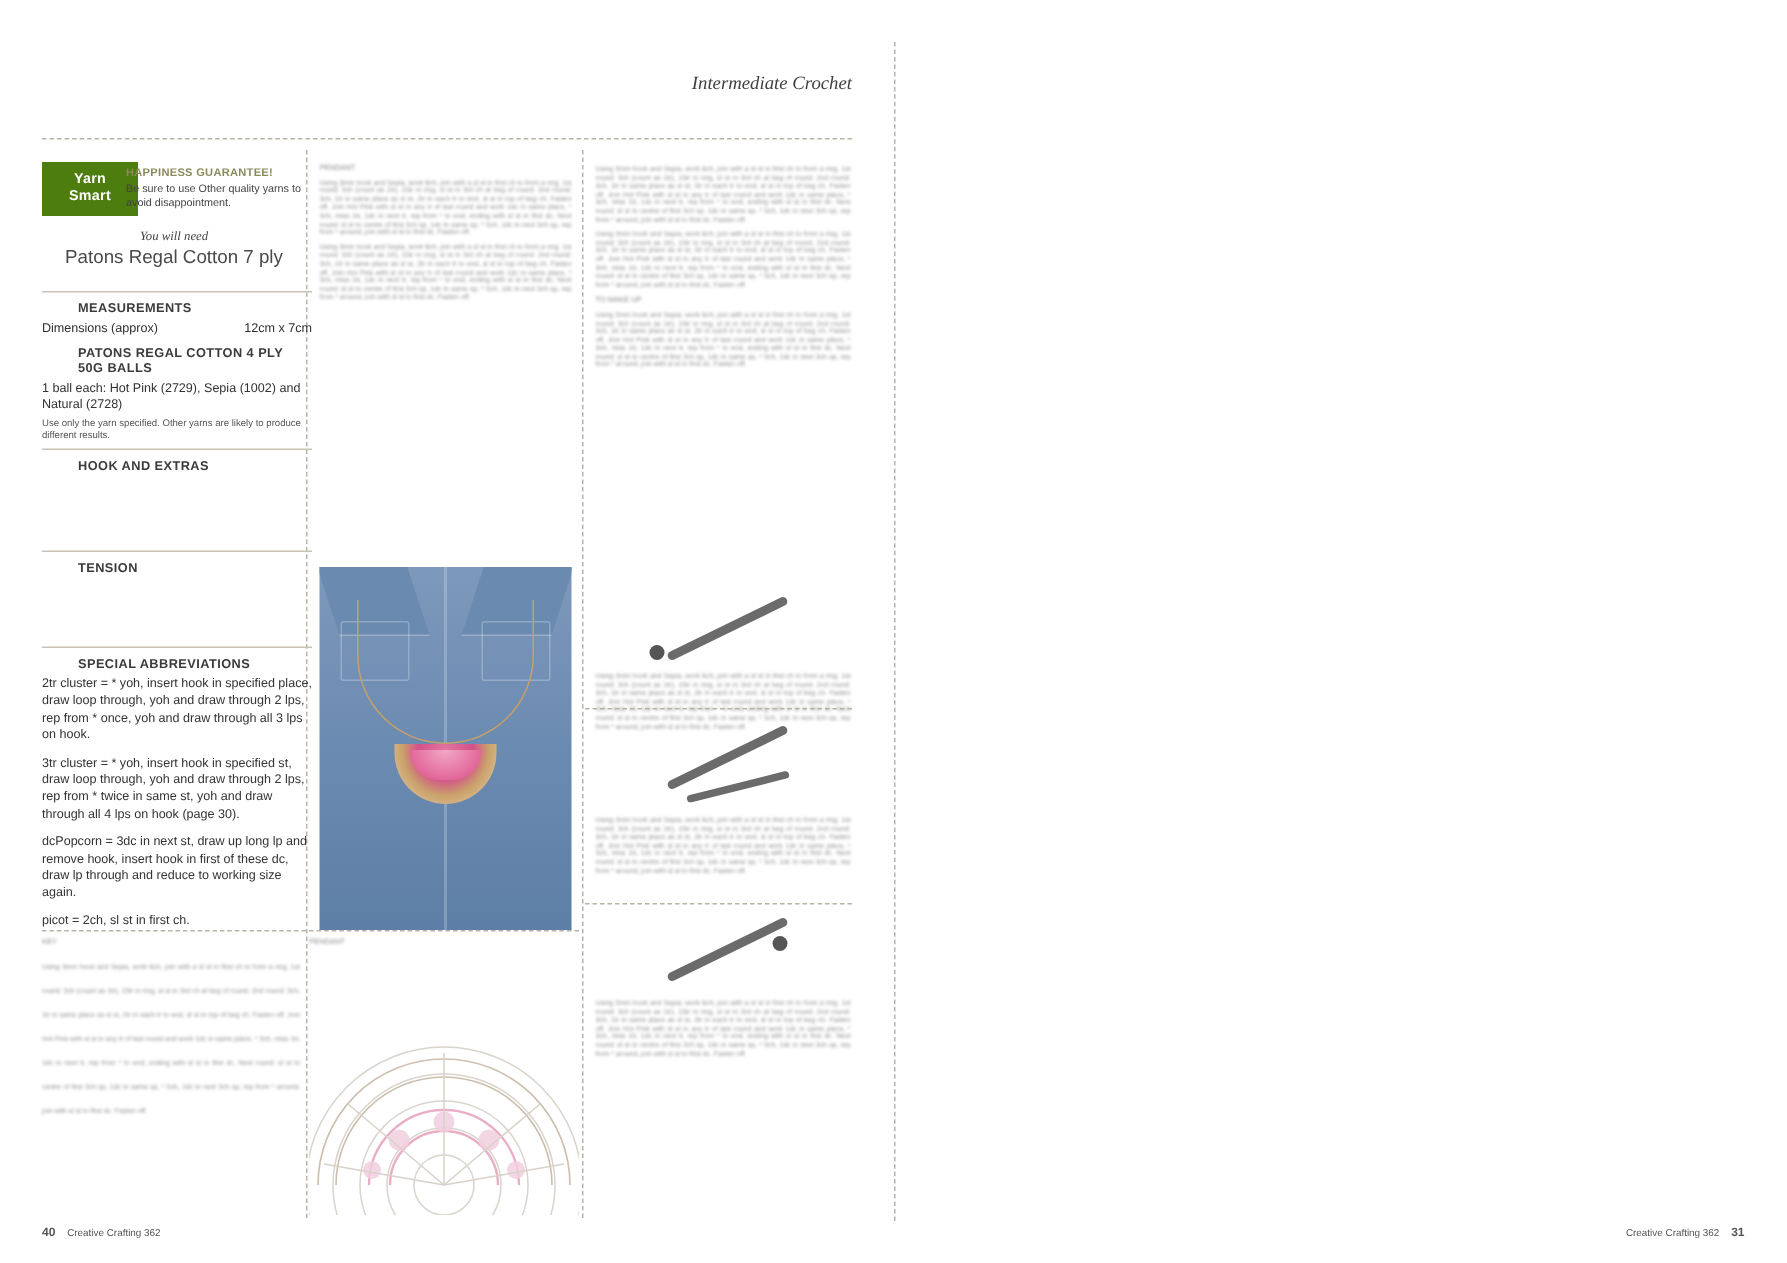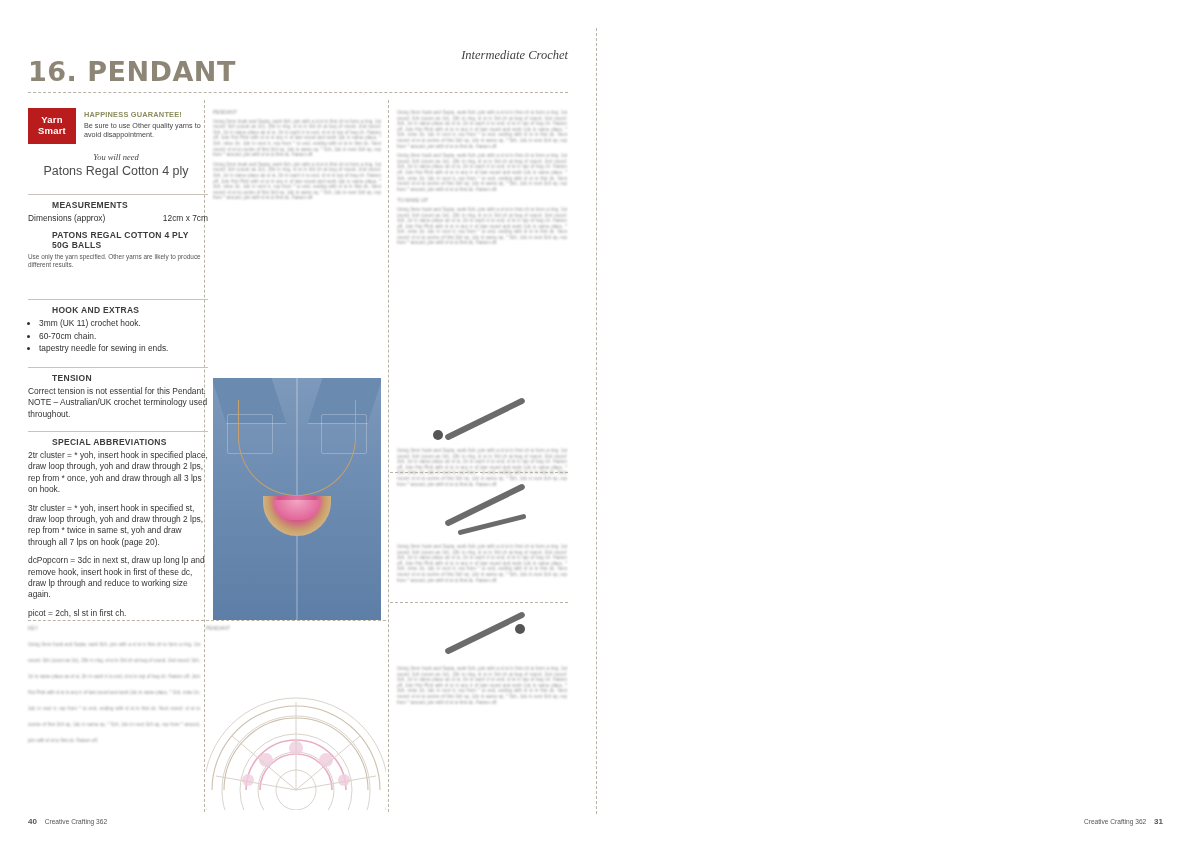--- a/index.html
+++ b/index.html
@@ -43,21 +43,21 @@
   #title-left { position:absolute; left:28px; top:38px; }
   #chapter-type {
     position:absolute; right:28px; top:48px;
     font-family:"Liberation Serif", serif;
     font-style:italic; font-size:12.5px; color:#3f3f3f;
   }
 
   
   #yarn-smart {
     position:absolute; left:28px; top:108px;
-    width:48px; height:36px; background:#b91c1c;
+    width:64px; height:36px; background:#4d7c0f;
     color:#fff; text-align:center;
     font-size:9.5px; font-weight:bold; line-height:11px;
     padding-top:6px; letter-spacing:.2px;
   }
   #happiness { position:absolute; left:84px; top:110px; width:120px; }
   #happiness .hd { font-size:7.4px; font-weight:bold; color:#8a8c5c; letter-spacing:.2px; }
   #happiness .tx { font-size:7.2px; line-height:9px; color:#444; margin-top:2px; }
 
   #youneed {
     position:absolute; left:28px; top:152px; width:176px; text-align:center;
@@ -156,75 +156,69 @@
 
   .pgnum { font-size:8px; font-weight:bold; }
 </style>
 </head>
 <body>
 
 <div class="page">
 
   <div id="left-page">
 
-    <h1 id="title-left" class="h1">16. PENDANT</h1>
     <div id="chapter-type">Intermediate Crochet</div>
 
     <div class="hdash" style="left:28px; top:92px; width:540px;"></div>
 
     <div class="vdash" style="left:204px; top:100px; bottom:30px;"></div>
     <div class="vdash" style="left:388px; top:100px; bottom:30px;"></div>
 
     <div id="yarn-smart">
       <div>Yarn</div>
       <div>Smart</div>
     </div>
     <div id="happiness">
       <div class="hd">HAPPINESS GUARANTEE!</div>
       <div class="tx">Be sure to use Other quality yarns to avoid disappointment.</div>
     </div>
 
     <div id="youneed">
       <div class="yn">You will need</div>
-      <div class="yarn">Patons Regal Cotton 4 ply</div>
+      <div class="yarn">Patons Regal Cotton 7 ply</div>
     </div>
 
     <div class="colleft" style="top:188px;">
       <div class="rule"></div>
       <div class="subhead">MEASUREMENTS</div>
       <div class="meas-row">
         <span>Dimensions (approx)</span>
         <span>12cm x 7cm</span>
       </div>
       <div class="subhead" style="margin-top:7px;">PATONS REGAL COTTON 4 PLY 50g balls</div>
+      <div class="body">1 ball each: Hot Pink (2729), Sepia (1002) and Natural (2728)</div>
       <div class="tiny" style="margin-top:3px;">Use only the yarn specified. Other yarns are likely to produce different results.</div>
     </div>
 
     <div class="colleft" style="top:293px;">
       <div class="rule"></div>
       <div class="subhead">HOOK AND EXTRAS</div>
-      <ul class="b">
-        <li>3mm (UK 11) crochet hook.</li>
-        <li>60-70cm chain.</li>
-        <li>tapestry needle for sewing in ends.</li>
-      </ul>
     </div>
 
     <div class="colleft" style="top:361px;">
       <div class="rule"></div>
       <div class="subhead">TENSION</div>
-      <div class="body">Correct tension is not essential for this Pendant. NOTE – Australian/UK crochet terminology used throughout.</div>
     </div>
 
     <div class="colleft" style="top:425px;">
       <div class="rule"></div>
       <div class="subhead">SPECIAL ABBREVIATIONS</div>
       <div class="body">
         <p>2tr cluster = * yoh, insert hook in specified place, draw loop through, yoh and draw through 2 lps, rep from * once, yoh and draw through all 3 lps on hook.</p>
-        <p>3tr cluster = * yoh, insert hook in specified st, draw loop through, yoh and draw through 2 lps, rep from * twice in same st, yoh and draw through all 7 lps on hook (page 20).</p>
+        <p>3tr cluster = * yoh, insert hook in specified st, draw loop through, yoh and draw through 2 lps, rep from * twice in same st, yoh and draw through all 4 lps on hook (page 30).</p>
         <p>dcPopcorn = 3dc in next st, draw up long lp and remove hook, insert hook in first of these dc, draw lp through and reduce to working size again.</p>
         <p>picot = 2ch, sl st in first ch.</p>
       </div>
     </div>
 
     <div style="position:absolute; left:213px; top:110px; width:168px;">
       <div class="blur bh" style="font-size:5px; margin-bottom:3px;">PENDANT</div>
       <div class="blur">Using 3mm hook and Sepia, work 6ch, join with a sl st in first ch to form a ring. 1st round: 3ch (count as 1tr), 15tr in ring, sl st in 3rd ch at beg of round. 2nd round: 3ch, 1tr in same place as sl st, 2tr in each tr to end, sl st in top of beg ch. Fasten off. Join Hot Pink with sl st in any tr of last round and work 1dc in same place, * 3ch, miss 1tr, 1dc in next tr, rep from * to end, ending with sl st in first dc. Next round: sl st to centre of first 3ch sp, 1dc in same sp, * 5ch, 1dc in next 3ch sp, rep from * around, join with sl st to first dc. Fasten off.</div>
       <div class="blur" style="margin-top:4px;">Using 3mm hook and Sepia, work 6ch, join with a sl st in first ch to form a ring. 1st round: 3ch (count as 1tr), 15tr in ring, sl st in 3rd ch at beg of round. 2nd round: 3ch, 1tr in same place as sl st, 2tr in each tr to end, sl st in top of beg ch. Fasten off. Join Hot Pink with sl st in any tr of last round and work 1dc in same place, * 3ch, miss 1tr, 1dc in next tr, rep from * to end, ending with sl st in first dc. Next round: sl st to centre of first 3ch sp, 1dc in same sp, * 5ch, 1dc in next 3ch sp, rep from * around, join with sl st to first dc. Fasten off.</div>
     </div>

